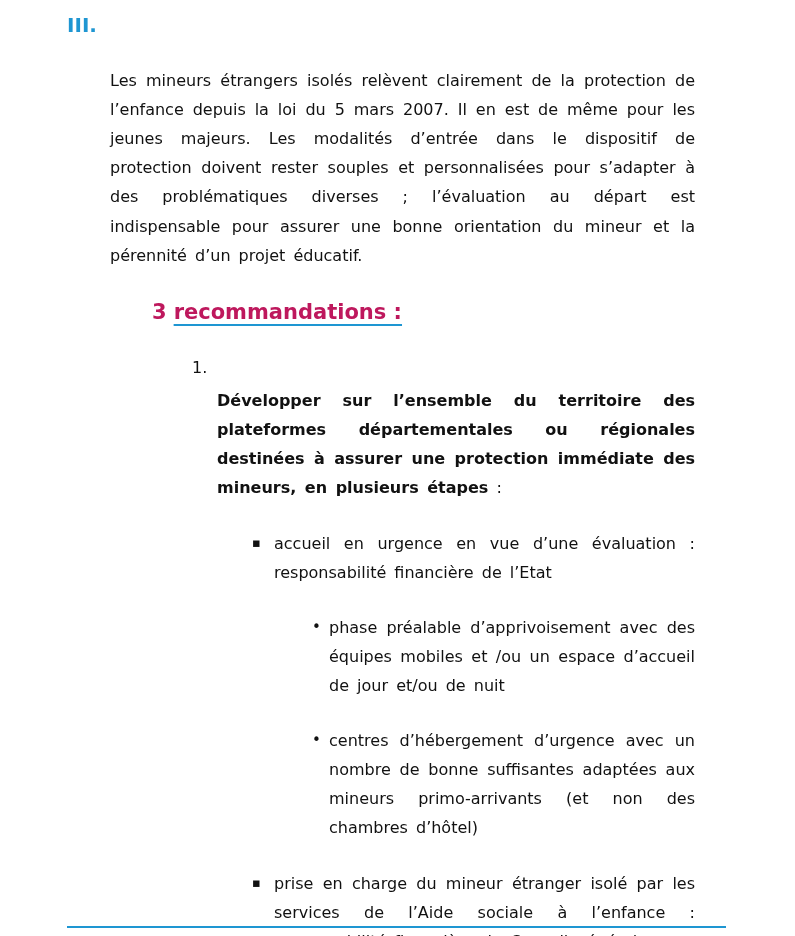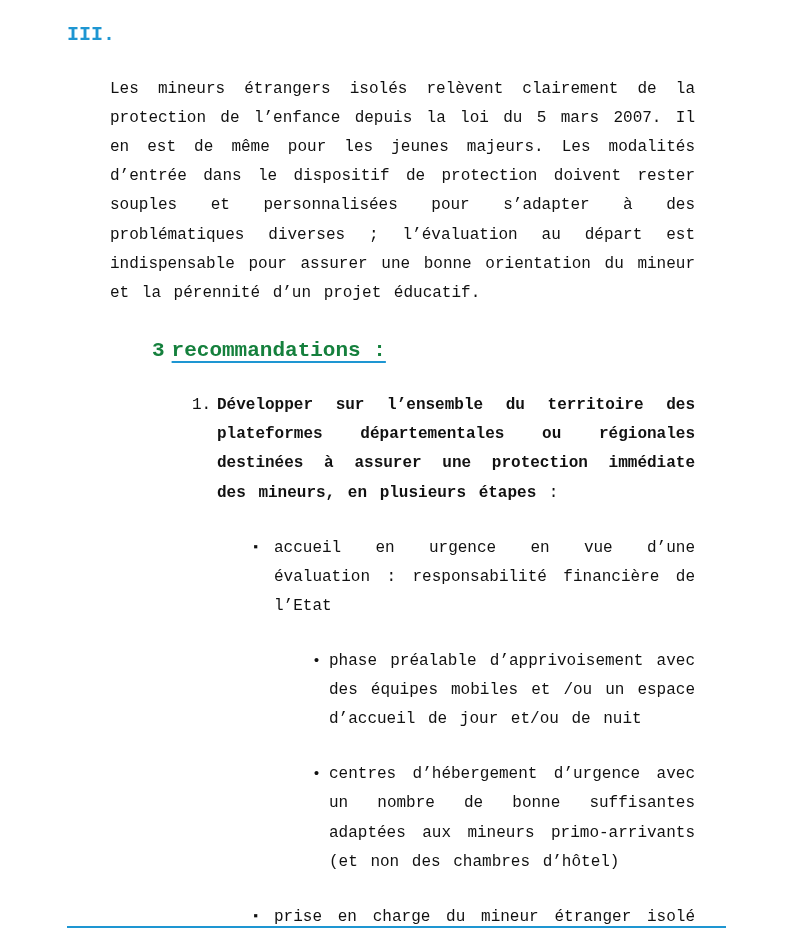--- a/index.html
+++ b/index.html
@@ -7,23 +7,22 @@
   body {
     font-family: "DejaVu Sans", "Liberation Sans", sans-serif;
     color: #111111;
   }
   .page {
     position: relative;
     width: 701px;
     height: 936px;
     margin: 0 auto;
     background: #ffffff;
-    padding: 18px 53px 0 20px;
+    padding: 9px 53px 0 20px;
     overflow: hidden;
-    font-family: Liberation Mono, monospace;
   }
   
   .heading-row {
     display: flex;
     align-items: flex-start;
   }
   .numeral {
     flex: 0 0 85px;
     color: #1e96d2;
     font-size: 20px;
@@ -47,21 +46,21 @@
   .intro {
     margin: 24px 0 12px 43px;
     font-size: 16px;
     line-height: 1.82;
     text-align: justify;
     word-spacing: 3px;
   }
   
   .subheading {
     margin: 28px 0 0 85px;
-    color: #15803d;
+    color: #be185d;
     font-size: 21px;
     font-weight: bold;
     line-height: 1.4;
   }
   .subheading .count { margin-right: 7px; }
   .subheading .u {
     text-decoration: underline;
     text-decoration-color: #1e96d2;
     text-decoration-thickness: 2px;
     text-underline-offset: 5px;
@@ -74,20 +73,21 @@
     line-height: 1.82;
   }
   .rec-number {
     flex: 0 0 25px;
     font-weight: normal;
   }
   .rec-text {
     flex: 1;
     text-align: justify;
     word-spacing: 3px;
+    margin-top: 33px;
   }
   .rec-text .b { font-weight: bold; }
   
   .bullet-row {
     display: flex;
     font-size: 16px;
     line-height: 1.82;
   }
   .bullet-level1 { margin: 26px 0 0 185px; }
   .bullet-level2 { margin: 26px 0 0 245px; }

